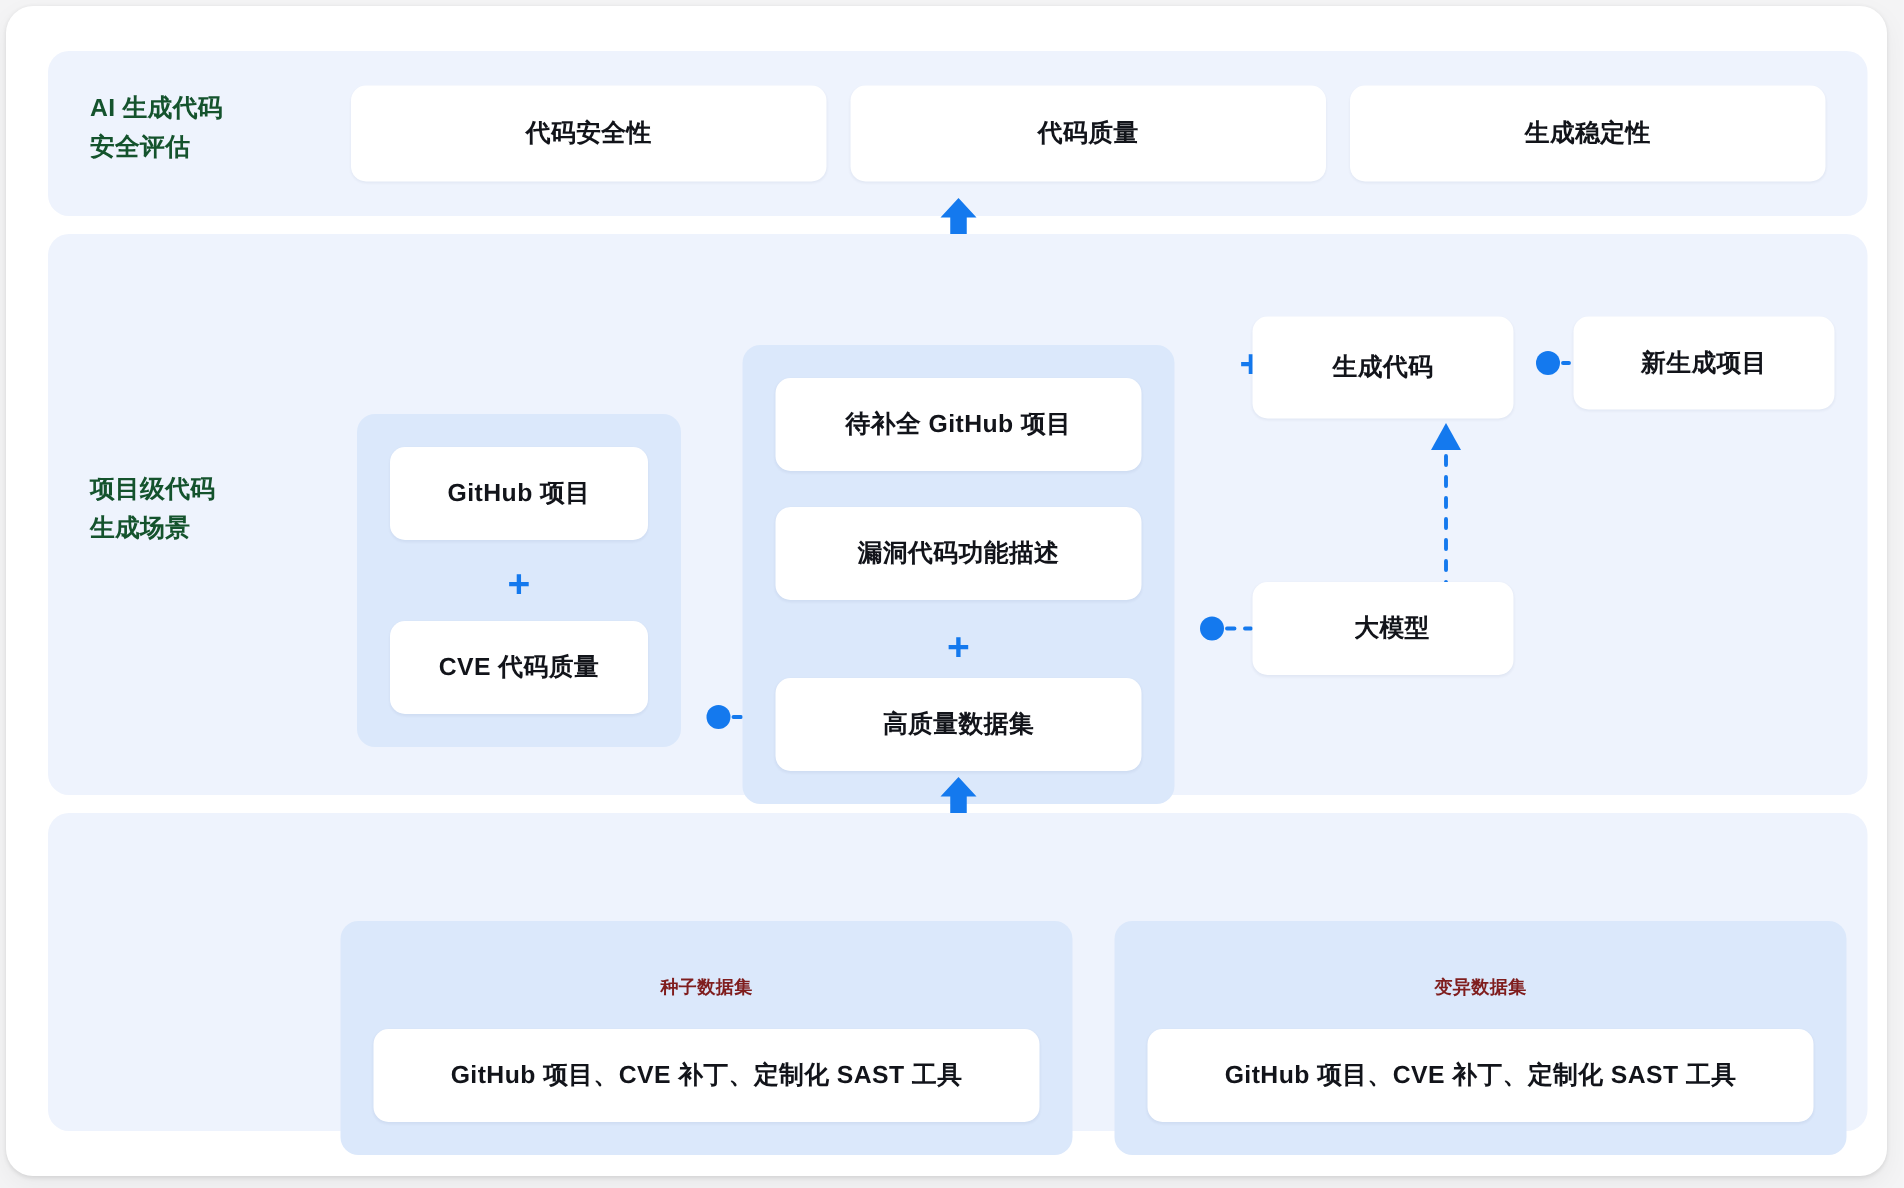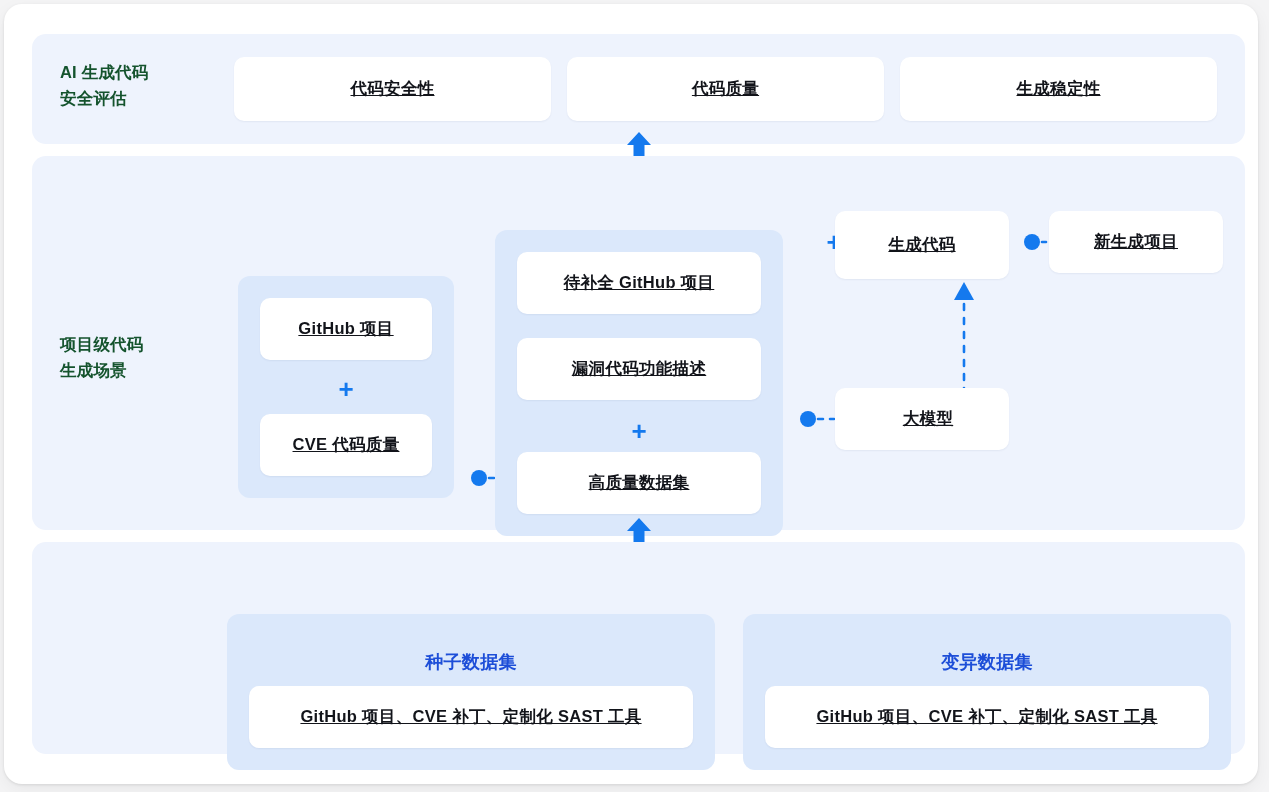--- a/index.html
+++ b/index.html
@@ -57,38 +57,37 @@
     box-sizing: border-box;
     display: flex;
     align-items: center;
     justify-content: center;
     font-size: 16.5px;
     font-weight: bold;
     color: #12141a;
     box-shadow: 0 1px 2px rgba(20,40,90,0.06);
     letter-spacing: 0.3px;
     text-align: center;
-    text-decoration: underline;
   }
 
   
   .group {
     position: absolute;
     background: #dbe8fb;
     border-radius: 12px;
     box-sizing: border-box;
     margin-top: 44px;
   }
   .group-title {
     position: absolute;
     width: 100%;
     text-align: center;
-    font-size: 18px;
-    font-weight: bold;
-    color: #1d4ed8;
+    font-size: 12px;
+    font-weight: bold;
+    color: #7f1d1d;
     letter-spacing: 0.3px;
   }
 
   
   .plus {
     position: absolute;
     color: #1479ee;
     font-size: 26px;
     font-weight: bold;
     line-height: 1;
@@ -119,21 +118,21 @@
       <div class="card" style="left:868px; top:23px; width:317px; height:64px;">生成稳定性</div>
     </div>
 
     <div class="up-arrow" style="left:618px; top:126px;">
       <svg width="34" height="28" viewBox="0 0 34 28">
         <path d="M17 2 L29 15 L22.5 15 L22.5 27 L11.5 27 L11.5 15 L5 15 Z" fill="#1479ee"></path>
       </svg>
     </div>
 
     <div class="band" id="band-middle">
-      <div class="band-label" style="top:176px;">项目级代码
+      <div class="band-label" style="top:158px;">项目级代码
 生成场景</div>
 
       <div class="group" style="left:206px; top:76px; width:216px; height:222px;">
         <div class="card" style="left:22px; top:22px; width:172px; height:62px;">GitHub 项目</div>
         <div class="plus" style="left:0; top:100px; width:216px;">+</div>
         <div class="card" style="left:22px; top:138px; width:172px; height:62px;">CVE 代码质量</div>
       </div>
 
       <div class="conn" style="left:438px; top:312px;">
         <svg width="62" height="20" viewBox="0 0 62 20">

